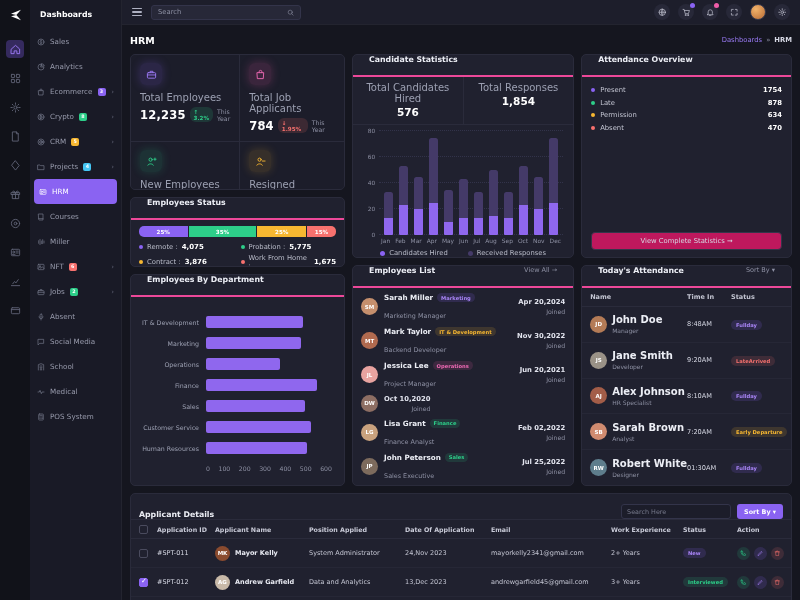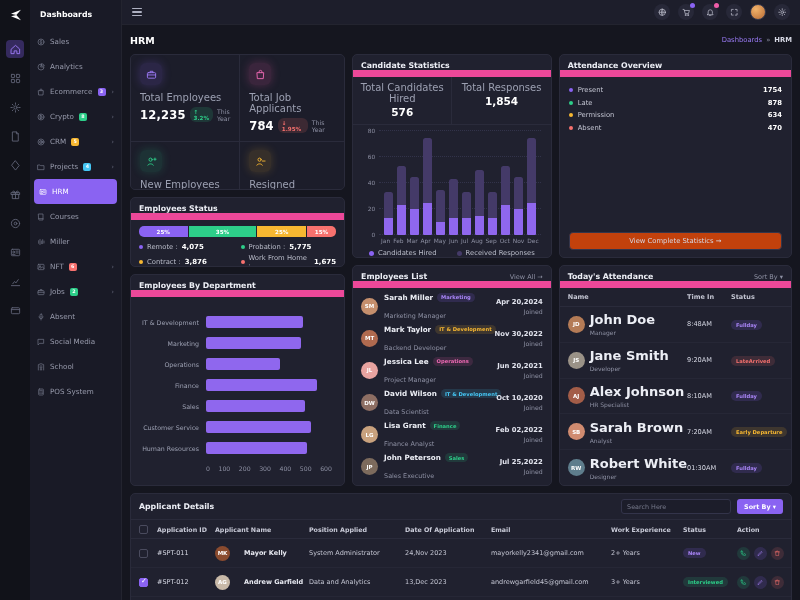--- a/index.html
+++ b/index.html
@@ -45,21 +45,21 @@
   .title-row{display:flex;justify-content:space-between;align-items:center;height:18px;margin-bottom:5px}
   .page-title{font-size:9.5px;font-weight:bold;color:#fff}
   .crumbs{font-size:6.8px;color:#8d90a3;display:flex;gap:4px;align-items:center}
   .crumb-link{color:#9a7bf5;cursor:pointer}
   .crumb-cur{color:#d6d8e4;font-weight:bold}
 
   .columns{display:flex;gap:7px;height:432px}
   .col{display:flex;flex-direction:column;gap:7px}
   .col-l{width:216px}.col-m{width:266px}.col-r{flex:1}
   .card{background:#20212f;border:1px solid #2a2b3b;border-radius:5px;overflow:hidden}
-  .card-h{padding:0 8px;height:22px;display:flex;justify-content:space-between;align-items:flex-end;border-bottom:7px solid #ec4899;flex:none}
+  .card-h{padding:0 16px;height:22px;display:flex;justify-content:space-between;align-items:flex-start;border-bottom:2px solid #ec4899;flex:none}
   .card-title{font-size:7.8px;font-weight:bold;color:#eceef5}
   .muted-link{font-size:6.5px;color:#8d90a3;cursor:pointer}
 
   
   .stats-card{height:136px;display:grid;grid-template-columns:1fr 1fr;grid-template-rows:1fr 1fr;gap:1px;background:#2a2b3b}
   .stat-tile{background:#1c1d2a;padding:8px 9px;display:flex;flex-direction:column}
   .stat-ic{width:22px;height:22px;border-radius:6px;display:flex;align-items:center;justify-content:center;margin-bottom:7px}
   .stat-ic svg{width:11px;height:11px}
   .ic-purple{background:rgba(138,99,242,.14);color:#9d79f6;box-shadow:0 0 10px rgba(138,99,242,.25)}
   .ic-pink{background:rgba(239,93,168,.14);color:#f06ab5;box-shadow:0 0 10px rgba(239,93,168,.25)}
@@ -115,21 +115,21 @@
   
   .att-card{height:204px;display:flex;flex-direction:column}
   .att-body{padding:4px 9px 7px;display:flex;flex-direction:column;flex:1}
   .gauge-wrap{position:relative;display:flex;justify-content:center;flex:none}
   .gauge-center{position:absolute;left:0;right:0;top:38px;text-align:center}
   .gauge-center .t1{font-size:9px;color:#6e7184}
   .gauge-center .t2{font-size:8.5px;font-weight:bold;color:#fff;margin-top:1px}
   .att-legend{margin-top:5px;display:flex;flex-direction:column;gap:4.5px}
   .att-leg-row{display:flex;align-items:center;gap:5px;font-size:6.8px;color:#c3c5d2}
   .att-leg-row b{margin-left:auto;color:#fff;font-size:6.8px}
-  .att-btn{margin-top:auto;height:18px;border:1px solid #34354a;background:#c2410c;border-radius:4px;color:#d6d8e4;font-size:6.8px;display:flex;align-items:center;justify-content:center;cursor:pointer}
+  .att-btn{margin-top:auto;height:18px;border:1px solid #34354a;background:#be185d;border-radius:4px;color:#d6d8e4;font-size:6.8px;display:flex;align-items:center;justify-content:center;cursor:pointer}
 
   
   .elist-card{flex:1;display:flex;flex-direction:column}
   .elist-body{flex:1;display:flex;flex-direction:column;justify-content:space-around;padding:2px 8px}
   .emp-row{display:flex;align-items:center;gap:6px}
   .av{width:17px;height:17px;border-radius:50%;flex:none;display:flex;align-items:center;justify-content:center;font-size:5.5px;color:#fff;font-weight:bold}
   .emp-main{flex:1;min-width:0}
   .emp-top{display:flex;align-items:center;gap:4px}
   .emp-name{font-size:7.2px;font-weight:bold;color:#eceef5;white-space:nowrap}
   .bd{font-size:5.2px;padding:1.5px 4px;border-radius:6px;font-weight:bold;white-space:nowrap}
@@ -144,45 +144,45 @@
   .emp-sub{font-size:6.2px;color:#8d90a3;margin-top:2px}
 
   
   .today-card{flex:1;display:flex;flex-direction:column}
   .today-thead{display:flex;padding:5px 8px;border-bottom:1px solid #2a2b3b;font-size:6.5px;font-weight:bold;color:#c3c5d2}
   .today-thead .c1{flex:1}.today-thead .c2{width:44px}.today-thead .c3{width:52px}
   .today-body{flex:1;display:flex;flex-direction:column}
   .t-row{flex:1;display:flex;align-items:center;padding:0 8px;border-bottom:1px solid #262736}
   .t-row:last-child{border-bottom:none}
   .t-main{flex:1;display:flex;align-items:center;gap:5px;min-width:0}
-  .t-name{font-size:13px;font-weight:bold;color:#eceef5;white-space:nowrap}
+  .t-name{font-size:10px;font-weight:bold;color:#eceef5;white-space:nowrap}
   .t-role{font-size:6px;color:#8d90a3;margin-top:2px}
   .t-time{width:44px;font-size:6.6px;color:#d6d8e4}
   .t-status{width:52px}
   .st{font-size:5.2px;font-weight:bold;border-radius:6px;padding:2px 5px;white-space:nowrap}
   .st-purple{background:rgba(138,99,242,.16);color:#a985f7}
   .st-red{background:rgba(247,113,110,.14);color:#f7716e}
   .st-yellow{background:rgba(247,183,49,.14);color:#f7b731}
 
   
   .app-card{margin-top:7px;height:160px;display:flex;flex-direction:column}
-  .app-h{height:26px;display:flex;align-items:center;gap:6px;padding:0 8px;border-bottom:1px solid #2a2b3b;flex:none}
+  .app-h{height:26px;display:flex;align-items:flex-end;gap:6px;padding:0 8px;border-bottom:1px solid #2a2b3b;flex:none}
   .app-h .card-title{margin-right:auto}
   .search-mini{width:110px;height:15px;background:#1c1d2a;border:1px solid #33344a;border-radius:3px;display:flex;align-items:center;padding:0 5px}
   .search-mini input{flex:1;background:transparent;border:none;outline:none;color:#c5c7d4;font-size:6.4px;font-family:inherit;min-width:0}
   .search-mini input::placeholder{color:#777a8c}
   .sort-btn{height:15px;background:#8a63f2;border:none;border-radius:3px;color:#fff;font-size:6.4px;font-weight:bold;padding:0 7px;cursor:pointer;font-family:inherit}
   .app-thead,.app-row{display:grid;grid-template-columns:18px 58px 94px 96px 86px 120px 72px 54px 48px;align-items:center;padding:0 8px}
   .app-thead{height:19px;border-bottom:1px solid #2a2b3b;font-size:6.3px;font-weight:bold;color:#c9cbd8}
   .app-row{height:29px;border-bottom:1px solid #262736;font-size:6.5px;color:#c3c5d2}
   .cb{width:9px;height:9px;border:1px solid #4a4b5e;border-radius:2px;cursor:pointer}
   .cb.checked{background:#8a63f2;border-color:#8a63f2;position:relative}
   .cb.checked::after{content:"✓";position:absolute;left:1px;top:-1.5px;font-size:7px;color:#fff}
   .app-id{color:#d6d8e4}
-  .app-namecell{display:flex;align-items:center;gap:14px;font-weight:bold;color:#e8eaf2}
+  .app-namecell{display:flex;align-items:center;gap:5px;font-weight:bold;color:#e8eaf2}
   .app-namecell .av{width:15px;height:15px}
   .actions{display:flex;gap:4px}
   .act{width:13px;height:13px;border-radius:50%;display:flex;align-items:center;justify-content:center;cursor:pointer}
   .act svg{width:6.5px;height:6.5px}
   .act-phone{background:rgba(45,206,137,.14);color:#2dce89}
   .act-edit{background:rgba(138,99,242,.16);color:#a985f7}
   .act-del{background:rgba(247,113,110,.14);color:#f7716e}
 </style>
 </head>
 <body>
@@ -478,32 +478,44 @@
       <span>Social Media</span>
     </div>
   <div class="sb-item">
       <svg class="icon">
         <use href="#i-building"></use>
       </svg>
       <span>School</span>
     </div>
   <div class="sb-item">
       <svg class="icon">
+        <use href="#i-pulse"></use>
+      </svg>
+      <span>Medical</span>
+    </div>
+  <div class="sb-item">
+      <svg class="icon">
         <use href="#i-calc"></use>
       </svg>
       <span>POS System</span>
     </div>
 </div>
 
 <div class="topbar">
   <div class="hamburger">
       <i></i>
       <i></i>
       <i></i>
     </div>
+  <div class="search-box">
+    <input placeholder="Search" style="">
+    <svg class="icon">
+        <use href="#i-search"></use>
+      </svg>
+  </div>
   <div class="top-icons">
     <div class="tico">
         <svg class="icon">
           <use href="#i-globe"></use>
         </svg>
       </div>
     <div class="tico">
         <svg class="icon">
           <use href="#i-cart"></use>
         </svg>
@@ -839,27 +851,20 @@
                 </div>
                 <div class="emp-role">Project Manager</div>
               </div>
             <div class="emp-right">
                 <div class="emp-date">Jun 20,2021</div>
                 <div class="emp-sub">Joined</div>
               </div>
           </div>
           <div class="emp-row">
             <span class="av" style="background:#8d6e63">DW</span>
-            <div class="emp-main">
-                <div class="emp-top">
-                  <span class="emp-name">David Wilson</span>
-                  <span class="bd bd-cyan">IT &amp; Development</span>
-                </div>
-                <div class="emp-role">Data Scientist</div>
-              </div>
             <div class="emp-right">
                 <div class="emp-date">Oct 10,2020</div>
                 <div class="emp-sub">Joined</div>
               </div>
           </div>
           <div class="emp-row">
             <span class="av" style="background:#c9a27e">LG</span>
             <div class="emp-main">
                 <div class="emp-top">
                   <span class="emp-name">Lisa Grant</span>

